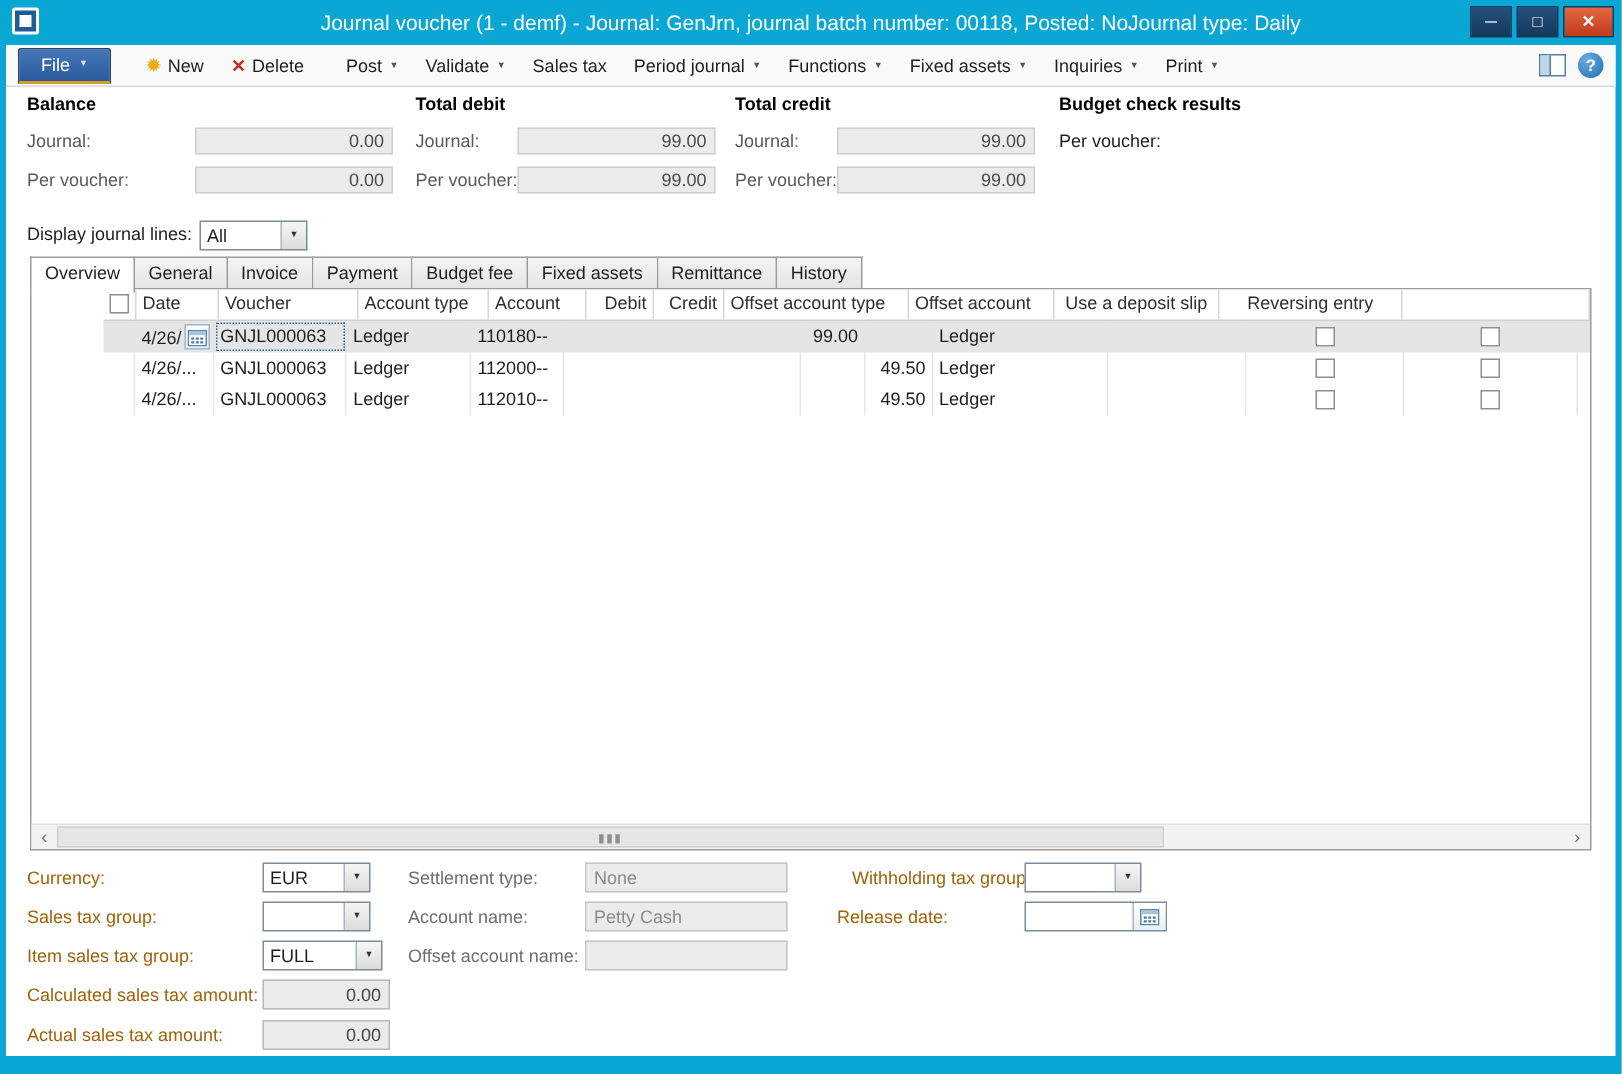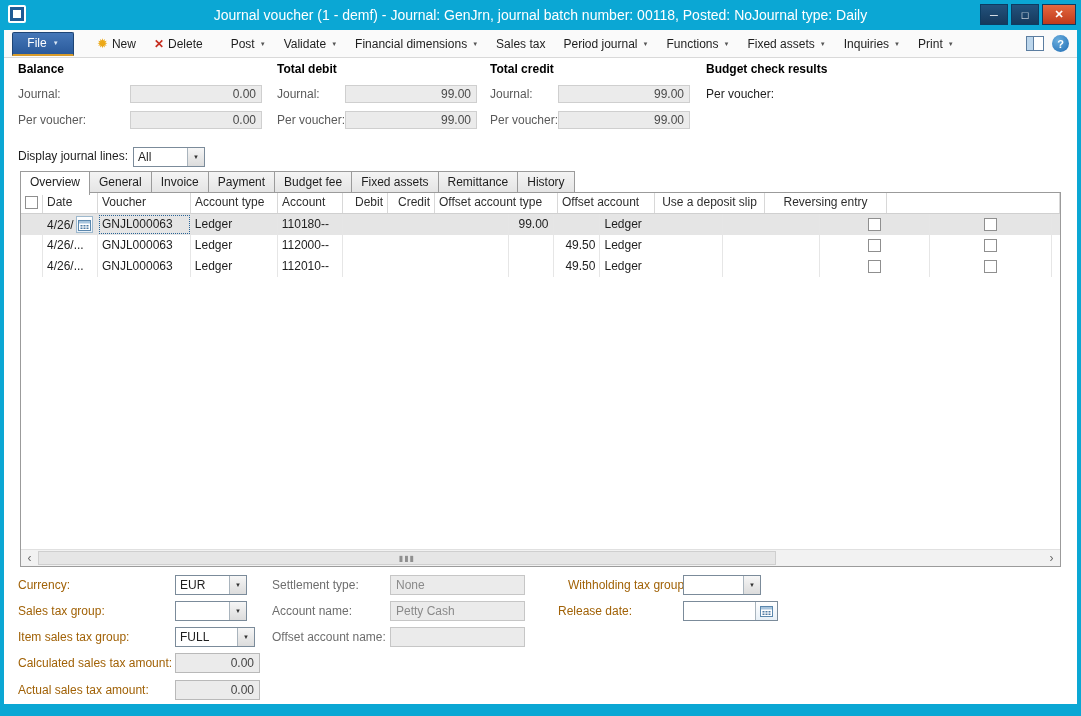--- a/index.html
+++ b/index.html
@@ -42,21 +42,21 @@
   .combo .val { flex:1; padding:2px 4px; line-height:15px; overflow:hidden; white-space:nowrap; }
   .combo .dd { width:17px; border-left:1px solid #a9b4bd; background:linear-gradient(#f6f6f6,#dcdcdc); display:flex; align-items:center; justify-content:center; font-size:6px; color:#333; }
 
   
   .tabs { position:absolute; left:16px; top:141px; display:flex; }
   .tab { padding:3px 9px 4px; border:1px solid #9b9b9b; border-bottom:none; background:linear-gradient(#f4f4f4,#e4e4e4); margin-right:0px; color:#1e1e1e; position:relative; }
   .tab + .tab { border-left:none; }
   .tab.active { background:#fff; z-index:3; padding-bottom:6px; margin-bottom:-2px; border-left:1px solid #9b9b9b; }
 
   
-  .grid-panel { position:absolute; left:16px; top:162px; width:1041px; height:375px; border:1px solid #9b9b9b; background:#fff; z-index:2; }
+  .grid-panel { position:absolute; left:16px; top:162px; width:1041px; height:375px; border:1px solid #9b9b9b; background:#fff; z-index:2;padding-left:48px; }
   .ghead, .grow { display:flex; }
   .ghead { border-bottom:1px solid #d0d0d0; background:#fff; }
   .gc { border-right:1px solid #e6e6e6; height:21px; padding:3px 4px; overflow:hidden; white-space:nowrap; }
   .ghead .gc { border-right:1px solid #d8d8d8; color:#2e2e2e; height:20px; padding-top:2px; }
   .c0{width:22px; text-align:center; padding-top:3px;}
   .c1{width:55px;} .c2{width:93px;} .c3{width:87px;} .c4{width:65px;} .c5{width:166px;}
   .c6{width:45px;} .c7{width:47px;} .c8{width:123px;} .c9{width:97px;} .c10{width:110px; text-align:center;} .c11{width:122px; text-align:center;}
   .cfill{flex:1; border-right:none;}
   .num { text-align:right; }
   .grow.selected { background:#e5e5e5; }
@@ -110,24 +110,20 @@
       <div class="tb-item">
         <span class="ico-del">✕</span>
         <span>Delete</span>
       </div>
       <div class="tb-item" style="margin-left:10px;">
         <span>Post</span>
         <span class="caret">▼</span>
       </div>
       <div class="tb-item">
         <span>Validate</span>
-        <span class="caret">▼</span>
-      </div>
-      <div class="tb-item">
-        <span>Financial dimensions</span>
         <span class="caret">▼</span>
       </div>
       <div class="tb-item">
         <span>Sales tax</span>
       </div>
       <div class="tb-item">
         <span>Period journal</span>
         <span class="caret">▼</span>
       </div>
       <div class="tb-item">

